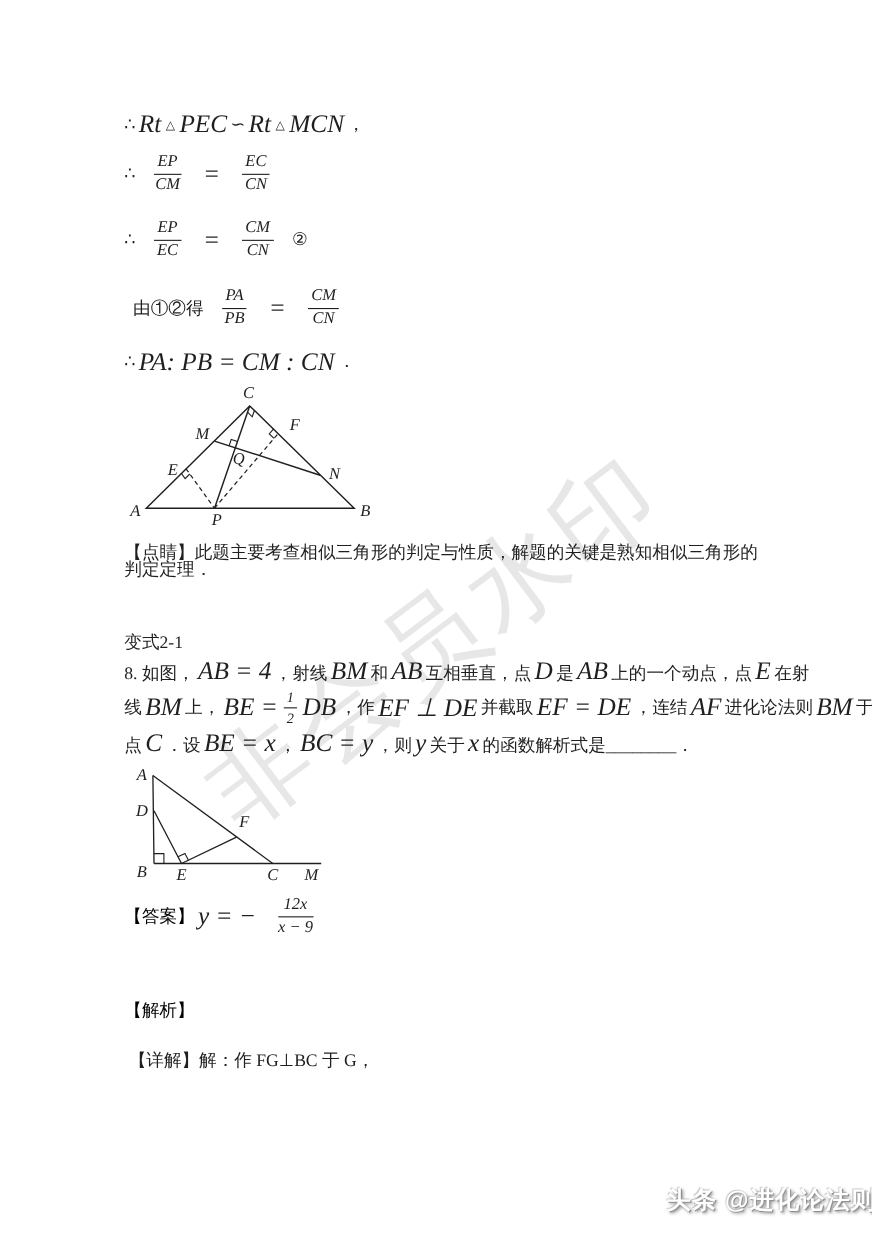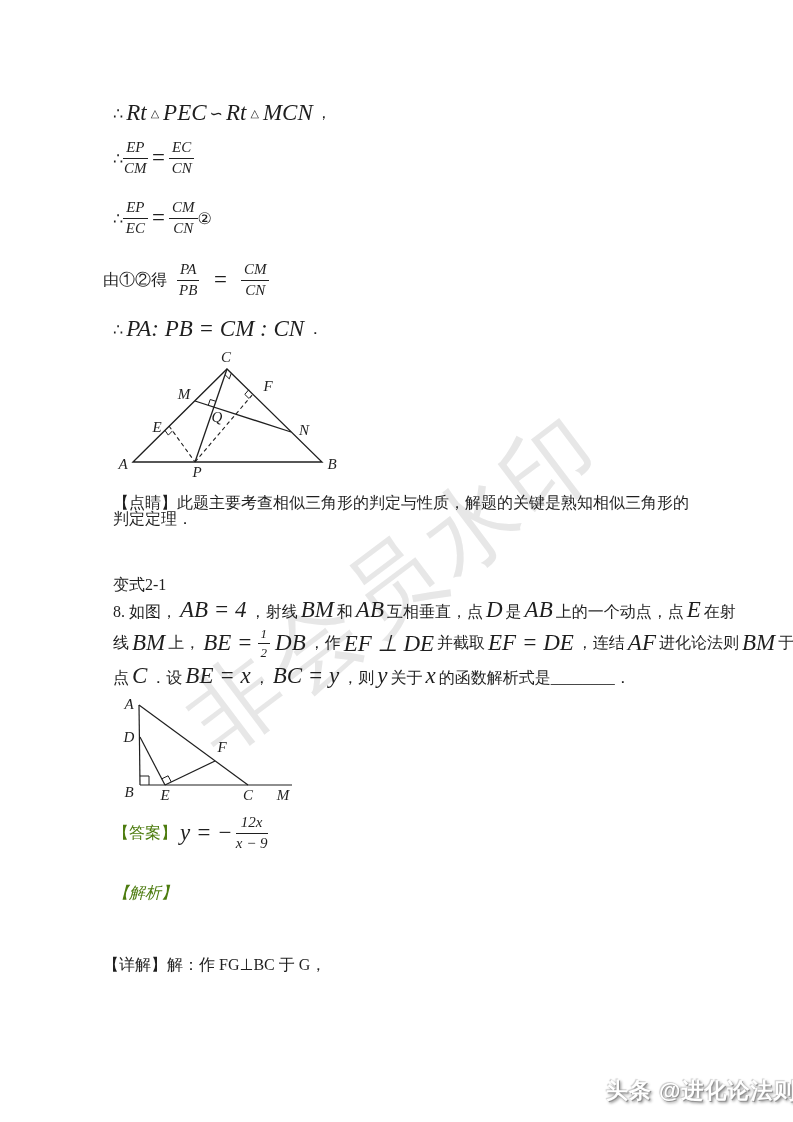--- a/index.html
+++ b/index.html
@@ -59,28 +59,28 @@
     vertical-align: -2px;
     padding: 0 1px;
   }
   .frac {
     display: inline-block;
     vertical-align: middle;
     text-align: center;
     font-style: italic;
     font-family: "Liberation Serif", serif;
     font-size: 15px;
-    margin: 0 0;
+    margin: 0 17px;
     line-height: 1.05;
   }
   .frac .num { display: block; border-bottom: 1px solid #1f1f1f; padding: 0 3px 2px; }
   .frac .den { display: block; padding-top: 2px; }
   .frac.small { font-size: 13px; margin: 0 2px; }
   .seg-wrap { display: inline-flex; align-items: center; }
-  .tag { color: #4d7c0f; }
+  .tag { color: #000000; }
   .diagram { position: absolute; z-index: 1; }
   .diagram text {
     font-family: "Liberation Serif", serif;
     font-style: italic;
     font-size: 15px;
     fill: #1f1f1f;
   }
   .brand {
     position: absolute;
     left: 606px;
@@ -131,21 +131,21 @@
         <span class="num">EP</span>
         <span class="den">EC</span>
       </span>
       <span class="seg-math">=</span>
       <span class="frac">
         <span class="num">CM</span>
         <span class="den">CN</span>
       </span>
       <span class="seg-cn"> ②</span>
     </div>
-  <div class="formula-row" style="left:103px; top:259px; height:42px;gap:10px;">
+  <div class="formula-row" style="left:121px; top:259px; height:42px;">
       <span class="seg-cn">由①②得</span>
       <span class="frac">
         <span class="num">PA</span>
         <span class="den">PB</span>
       </span>
       <span class="seg-math">=</span>
       <span class="frac">
         <span class="num">CM</span>
         <span class="den">CN</span>
       </span>
@@ -234,18 +234,18 @@
   <div class="formula-row" style="left:113px; top:813px; height:40px;">
     <span class="tag">【答案】</span>
     <span class="seg-wrap">
         <span class="seg-math">y = −</span>
         <span class="frac">
           <span class="num">12x</span>
           <span class="den">x − 9</span>
         </span>
       </span>
   </div>
-  <div class="text-line tag" style="left:113px; top:882px;font-style:italic;">【解析】</div>
-  <div class="text-line" style="left:103px; top:954px;">【详解】解：作 FG⊥BC 于 G，</div>
+  <div class="text-line tag" style="left:113px; top:909px;">【解析】</div>
+  <div class="text-line" style="left:117px; top:954px;">【详解】解：作 FG⊥BC 于 G，</div>
 
   <div class="brand">头条 @进化论法则</div>
 
 </div>
 
 </body></html>

